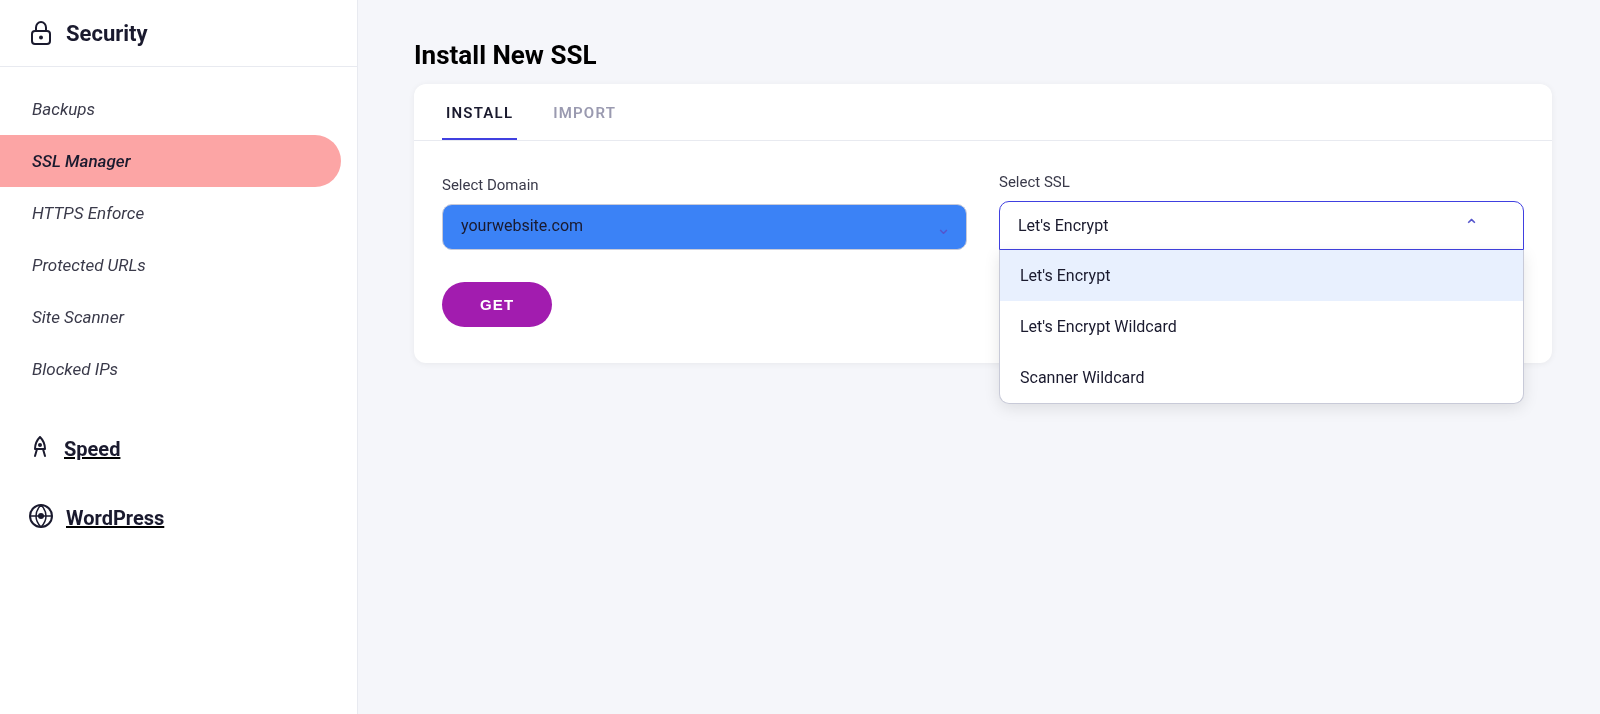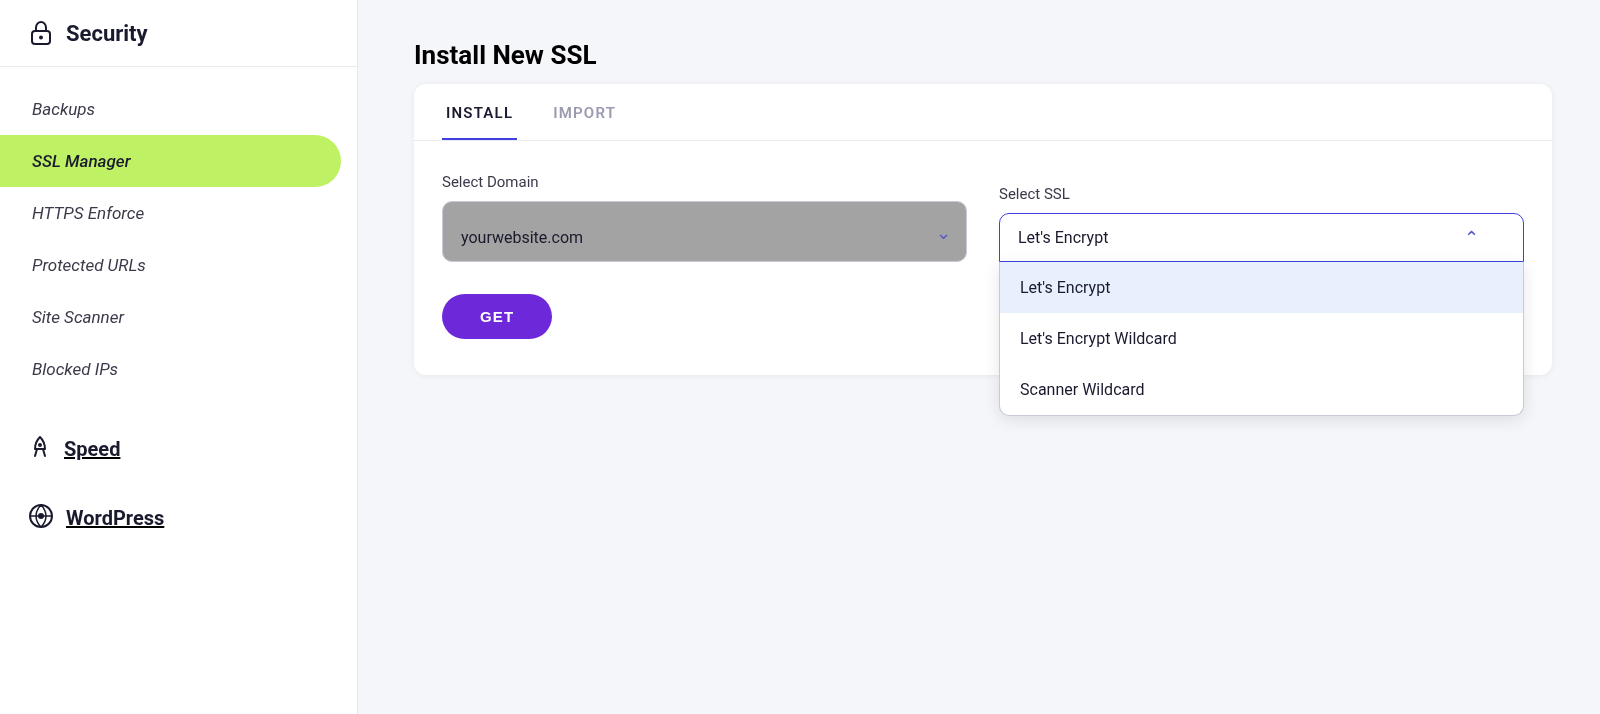--- a/index.html
+++ b/index.html
@@ -58,21 +58,21 @@
       font-size: 17px;
       color: #3a3a4a;
       cursor: pointer;
       border-radius: 0;
       font-weight: 400;
       transition: background 0.15s;
       position: relative;
     }
 
     .sidebar-item.active {
-      background: #bef264;
+      background: #fca5a5;
       border-radius: 0 32px 32px 0;
       font-weight: 500;
       color: #1a1a2e;
       margin-right: 16px;
     }
 
     .sidebar-section {
       display: flex;
       align-items: center;
       gap: 12px;
@@ -165,26 +165,26 @@
       font-weight: 400;
     }
 
     .select-wrapper {
       position: relative;
       width: 100%;
     }
 
     .select-field {
       width: 100%;
-      padding: 26px 44px 14px 18px;
+      padding: 11px 44px 14px 18px;
       border: 1.5px solid #c8cad8;
       border-radius: 10px;
       font-size: 16px;
       color: #1a1a2e;
-      background: #a3a3a3;
+      background: #3b82f6;
       appearance: none;
       cursor: pointer;
       outline: none;
       font-family: inherit;
     }
 
     .select-chevron {
       position: absolute;
       right: 16px;
       top: 50%;
@@ -245,21 +245,21 @@
       color: #1a1a2e;
       cursor: pointer;
     }
 
     .ssl-option.selected {
       background: #e8f0fe;
     }
 
     .btn-get {
       margin-top: 32px;
-      background: #6d28d9;
+      background: #a21caf;
       color: #ffffff;
       border: none;
       border-radius: 32px;
       padding: 14px 38px;
       font-size: 15px;
       font-weight: 700;
       letter-spacing: 0.08em;
       text-transform: uppercase;
       cursor: pointer;
       display: inline-block;

